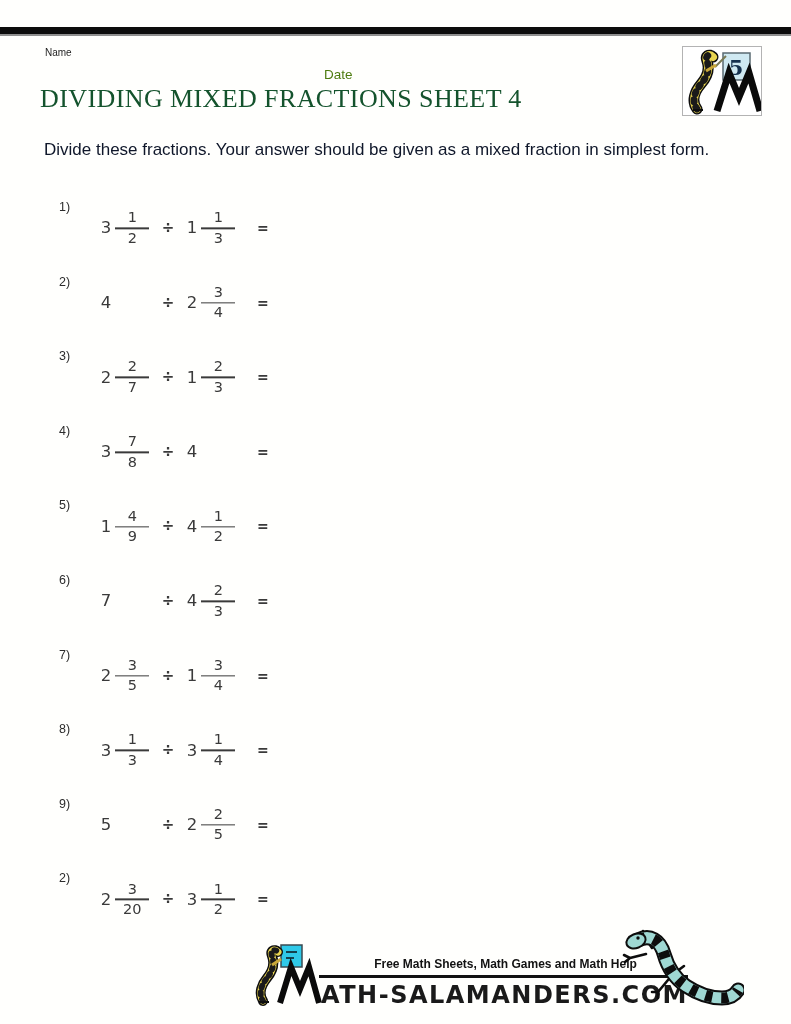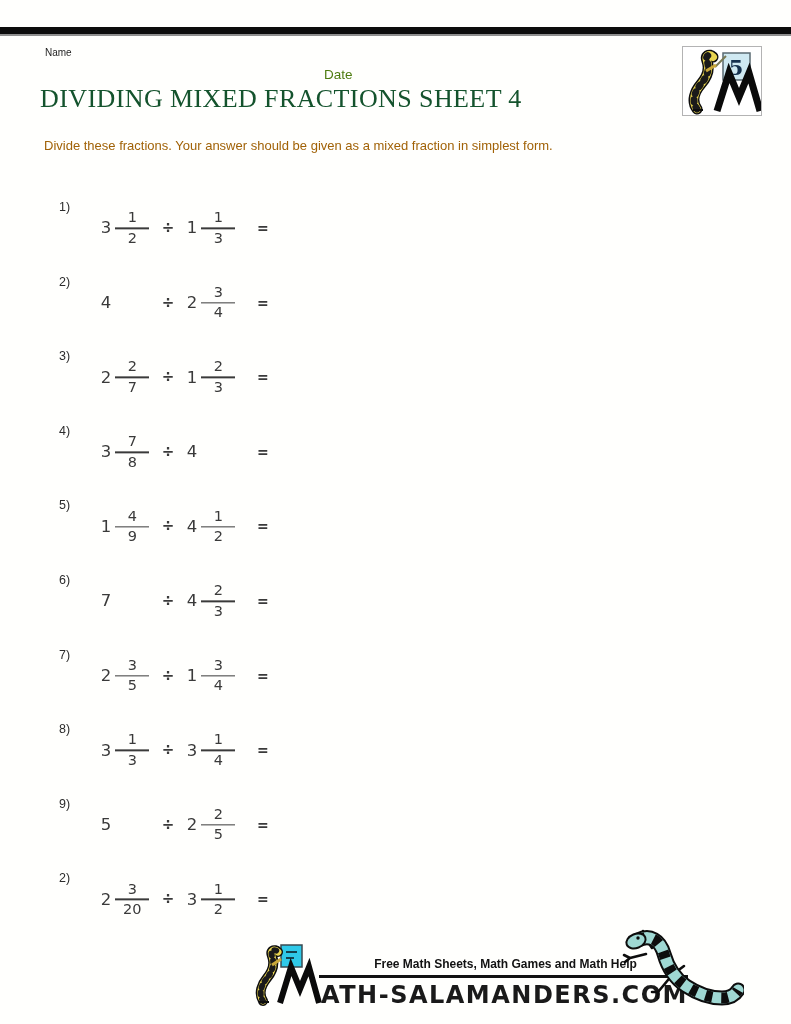--- a/index.html
+++ b/index.html
@@ -21,21 +21,21 @@
   }
 
   .page-title {
     position:absolute; left:40px; top:84px;
     font-family:"Liberation Serif", serif; font-size:26px; letter-spacing:0.4px;
     color:#14532d; white-space:nowrap;
   }
 
   .instructions {
     position:absolute; left:44px; top:133px; width:702px;
-    font-size:13px; line-height:2.0; color:#a16207;
+    font-size:17px; line-height:2.0; color:#0f172a;
   }
 
   
   .problems { position:absolute; left:0; top:191px; width:791px; }
   .problem  { position:relative; height:74.6px; }
   .pnum { position:absolute; left:59px; top:9px; font-size:12.5px; color:#2c2c2c; }
   .expr {
     position:absolute; left:95px; top:50%; transform:translateY(-50%);
     display:flex; align-items:center; color:#3a3a3a;
     font-family:"DejaVu Sans", sans-serif;

